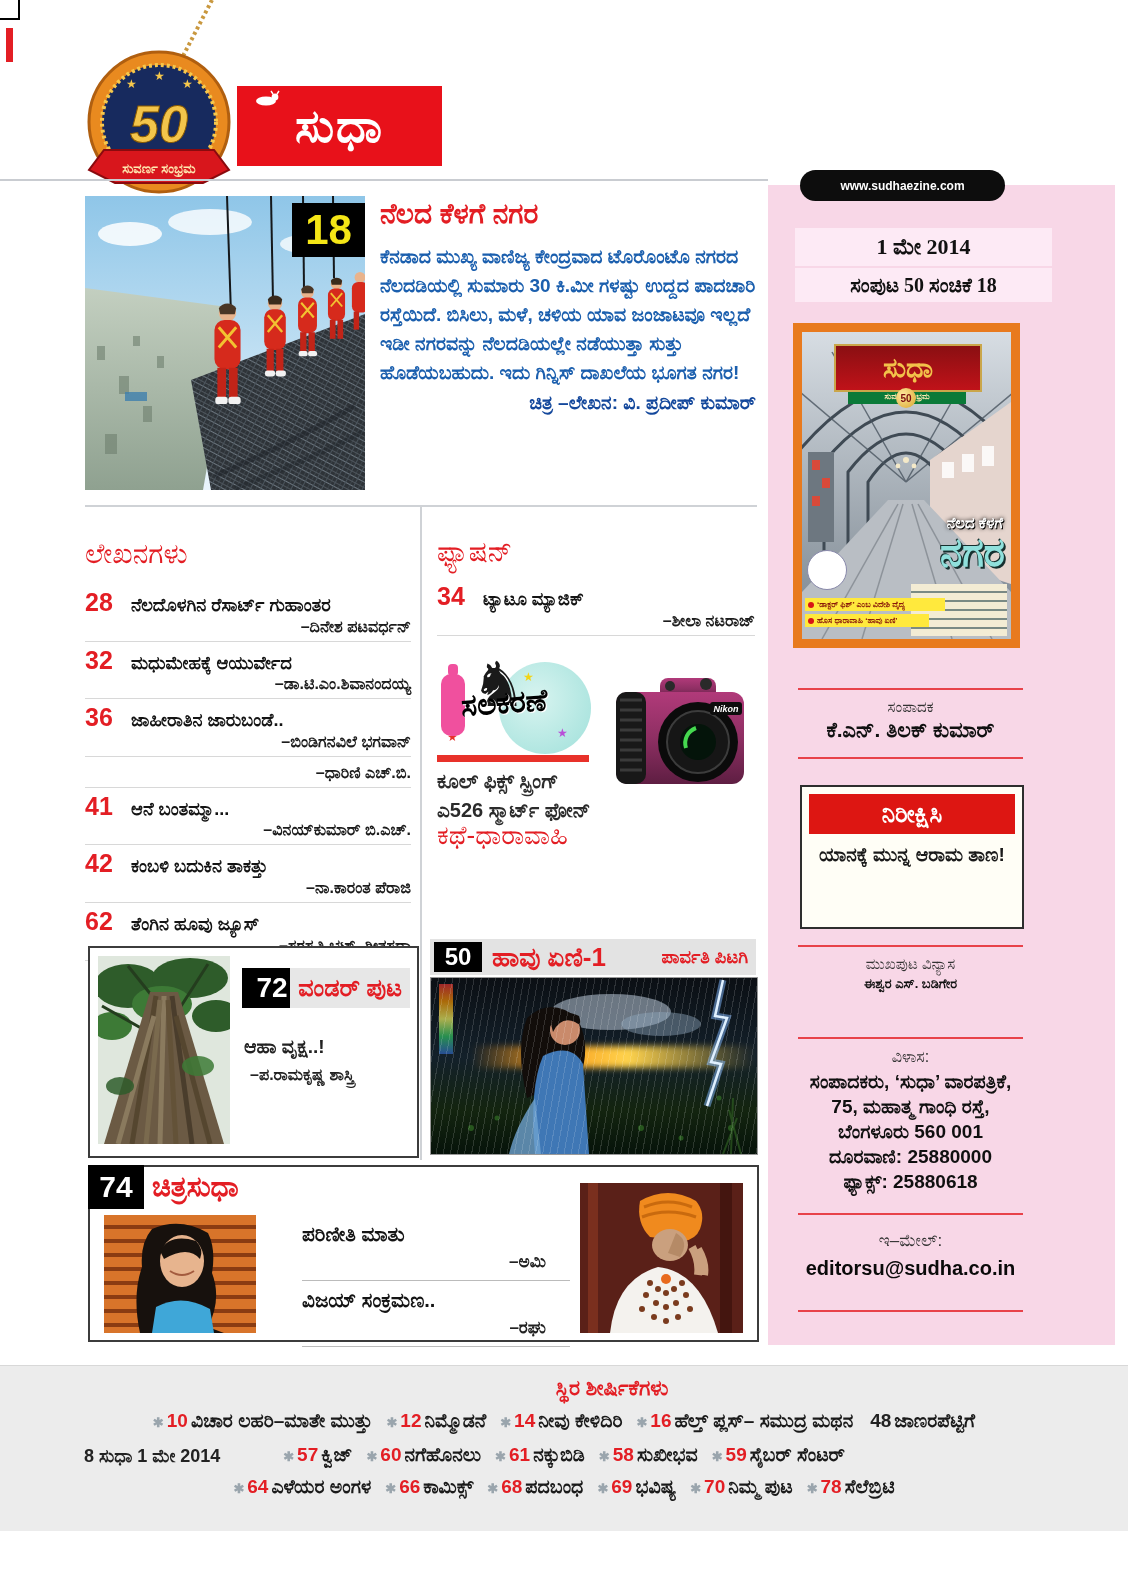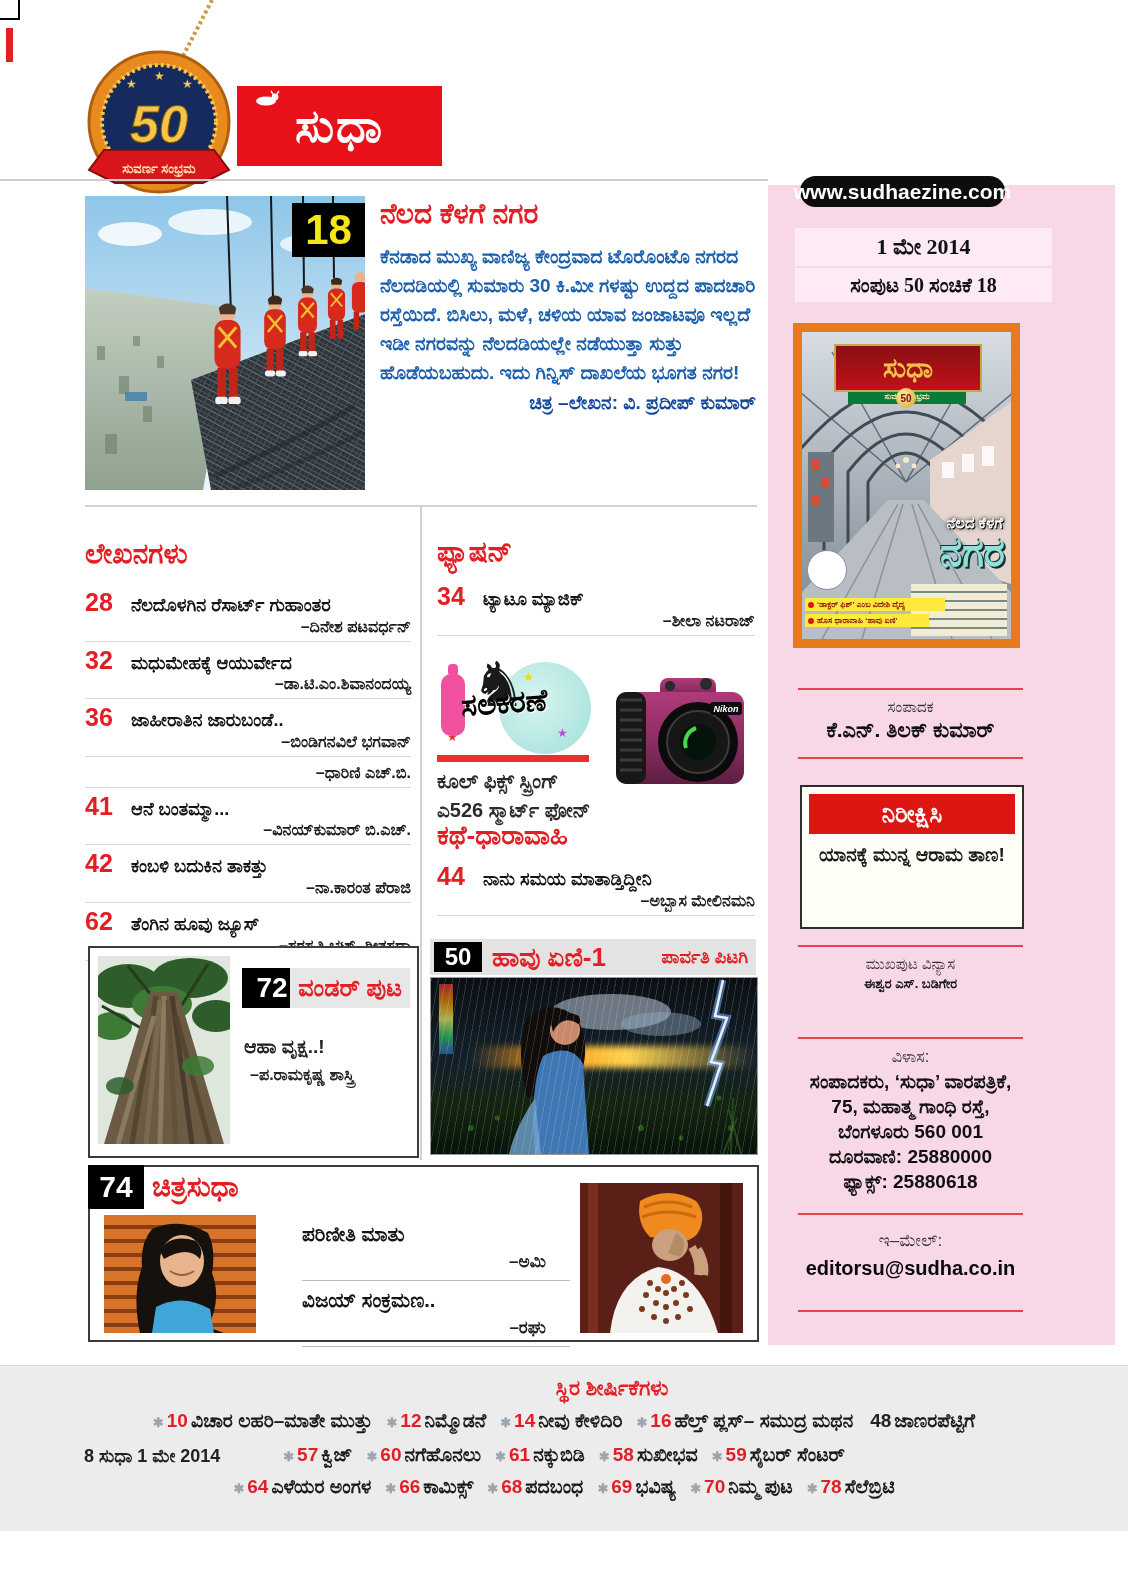--- a/index.html
+++ b/index.html
@@ -26,21 +26,21 @@
        font-size:42px;font-weight:bold;display:flex;align-items:center;justify-content:center;}
   .feature-title{left:380px;top:198px;font-size:28px;font-weight:bold;color:#e31e24;}
   .feature-body{left:380px;top:242px;width:380px;font-size:19px;line-height:29px;color:#1b5fae;font-weight:bold;}
   .feature-byline{left:380px;top:392px;width:376px;text-align:right;color:#14489c;font-weight:bold;font-size:19px;}
 
   
   .col-rule-h{left:85px;top:505px;width:672px;height:2px;background:#cfd2d6;}
   .col-rule-v{left:420px;top:505px;width:2px;height:655px;background:#cfd2d6;}
 
   
-  .sec-heading{font-size:28px;font-weight:bold;color:#e31e24;}
+  .sec-heading{font-size:28px;font-weight:normal;color:#e31e24;}
   .articles-heading{left:85px;top:538px;}
   .articles-list{left:85px;top:584px;width:326px;}
   .toc-item{border-bottom:1px solid #d8d8d8;padding:6px 0 5px;}
   .toc-row{display:flex;align-items:baseline;gap:12px;}
   .toc-num{color:#e31e24;font-weight:bold;font-size:25px;line-height:1;min-width:34px;}
   .toc-title{color:#141414;font-weight:bold;font-size:18px;line-height:1.2;}
   .toc-author{text-align:right;color:#1c1c1c;font-weight:bold;font-size:16px;margin-top:1px;}
 
   .fashion-heading{left:437px;top:536px;}
   .fashion-list{left:437px;top:578px;width:318px;}
@@ -98,22 +98,22 @@
        background:repeating-linear-gradient(180deg,#d8742a 0 10px,#8a3c12 10px 14px);}
   .chitra-entries{position:absolute;left:212px;top:56px;width:268px;}
   .chitra-entry-title{font-size:20px;font-weight:bold;color:#141414;}
   .chitra-entry-author{text-align:right;font-size:17px;font-weight:bold;color:#222;margin:6px 24px 8px 0;}
   .chitra-div{height:1px;background:#bbb;margin:2px 0 8px;}
   .chitra-photo-man{position:absolute;left:490px;top:16px;width:163px;height:150px;overflow:hidden;
        background:linear-gradient(180deg,#5a1c16,#7a2a1a 40%,#8a3a22);}
 
   
   .sidebar{left:768px;top:185px;width:347px;height:1160px;background:#f8d7e7;}
-  .site-pill{left:800px;top:176px;width:205px;height:31px;background:#0d0d0d;border-radius:16px;
-       color:#fff;font-size:21px;font-weight:bold;display:flex;align-items:center;justify-content:center;z-index:5;}
+  .site-pill{left:800px;top:170px;width:205px;height:31px;background:#0d0d0d;border-radius:16px;
+       color:#fff;font-size:12px;font-weight:bold;display:flex;align-items:center;justify-content:center;z-index:5;}
   .date-box{position:absolute;left:27px;width:257px;background:#fdeaf5;display:flex;align-items:center;justify-content:center;
        font-family:"Liberation Serif",serif;font-weight:bold;color:#111;}
   .date-box1{top:43px;height:38px;font-size:22px;}
   .date-box2{top:83px;height:34px;font-size:20px;}
   .cover{position:absolute;left:25px;top:138px;width:209px;height:307px;border:9px solid #e87a1e;background:#aab3bc;}
   .cover-art{position:absolute;inset:0;overflow:hidden;}
   .cover-logo{position:absolute;left:32px;top:12px;width:144px;height:44px;border:2px solid #caa64a;
        background:linear-gradient(#8a0f12,#c01219);color:#f2c24a;font-size:27px;font-weight:bold;
        display:flex;align-items:center;justify-content:center;z-index:3;}
   .cover-50{position:absolute;left:94px;top:56px;width:20px;height:20px;border-radius:50%;z-index:3;
@@ -387,30 +387,20 @@
       <circle cx="100" cy="72" r="18" fill="#04140a"></circle>
       <path d="M88 78 A16 16 0 0 1 98 58" stroke="#45d94f" stroke-width="4" fill="none"></path>
       <circle cx="72" cy="16" r="5" fill="#2a2a2a"></circle>
         <circle cx="108" cy="14" r="6" fill="#2a2a2a"></circle>
       <rect x="112" y="32" width="32" height="13" rx="3" fill="#0d0d0d"></rect>
       <text x="128" y="42" font-size="9" font-weight="bold" font-style="italic" fill="#fff" text-anchor="middle">Nikon</text>
     </svg>
   </div>
 
   <div class="abs sec-heading story-heading">ಕಥೆ-ಧಾರಾವಾಹಿ</div>
-  <div class="abs story-list">
-
-      <div class="toc-item">
-        <div class="toc-row">
-          <span class="toc-num">44</span>
-          <span class="toc-title">ನಾನು ಸಮಯ ಮಾತಾಡ್ತಿದ್ದೀನಿ</span>
-        </div>
-        <div class="toc-author">–ಅಬ್ಬಾಸ ಮೇಲಿನಮನಿ</div>
-      </div>
-    </div>
 
   <div class="abs serial-header">
     <div class="serial-badge">50</div>
     <div class="serial-title">ಹಾವು ಏಣಿ-1</div>
     <div class="serial-author">ಪಾರ್ವತಿ ಪಿಟಗಿ</div>
   </div>
   <div class="abs serial-image">
     <div class="rainbow"></div>
     <div class="glowband"></div>
     <svg width="326" height="176" viewBox="0 0 326 176" style="position:absolute;inset:0;">

